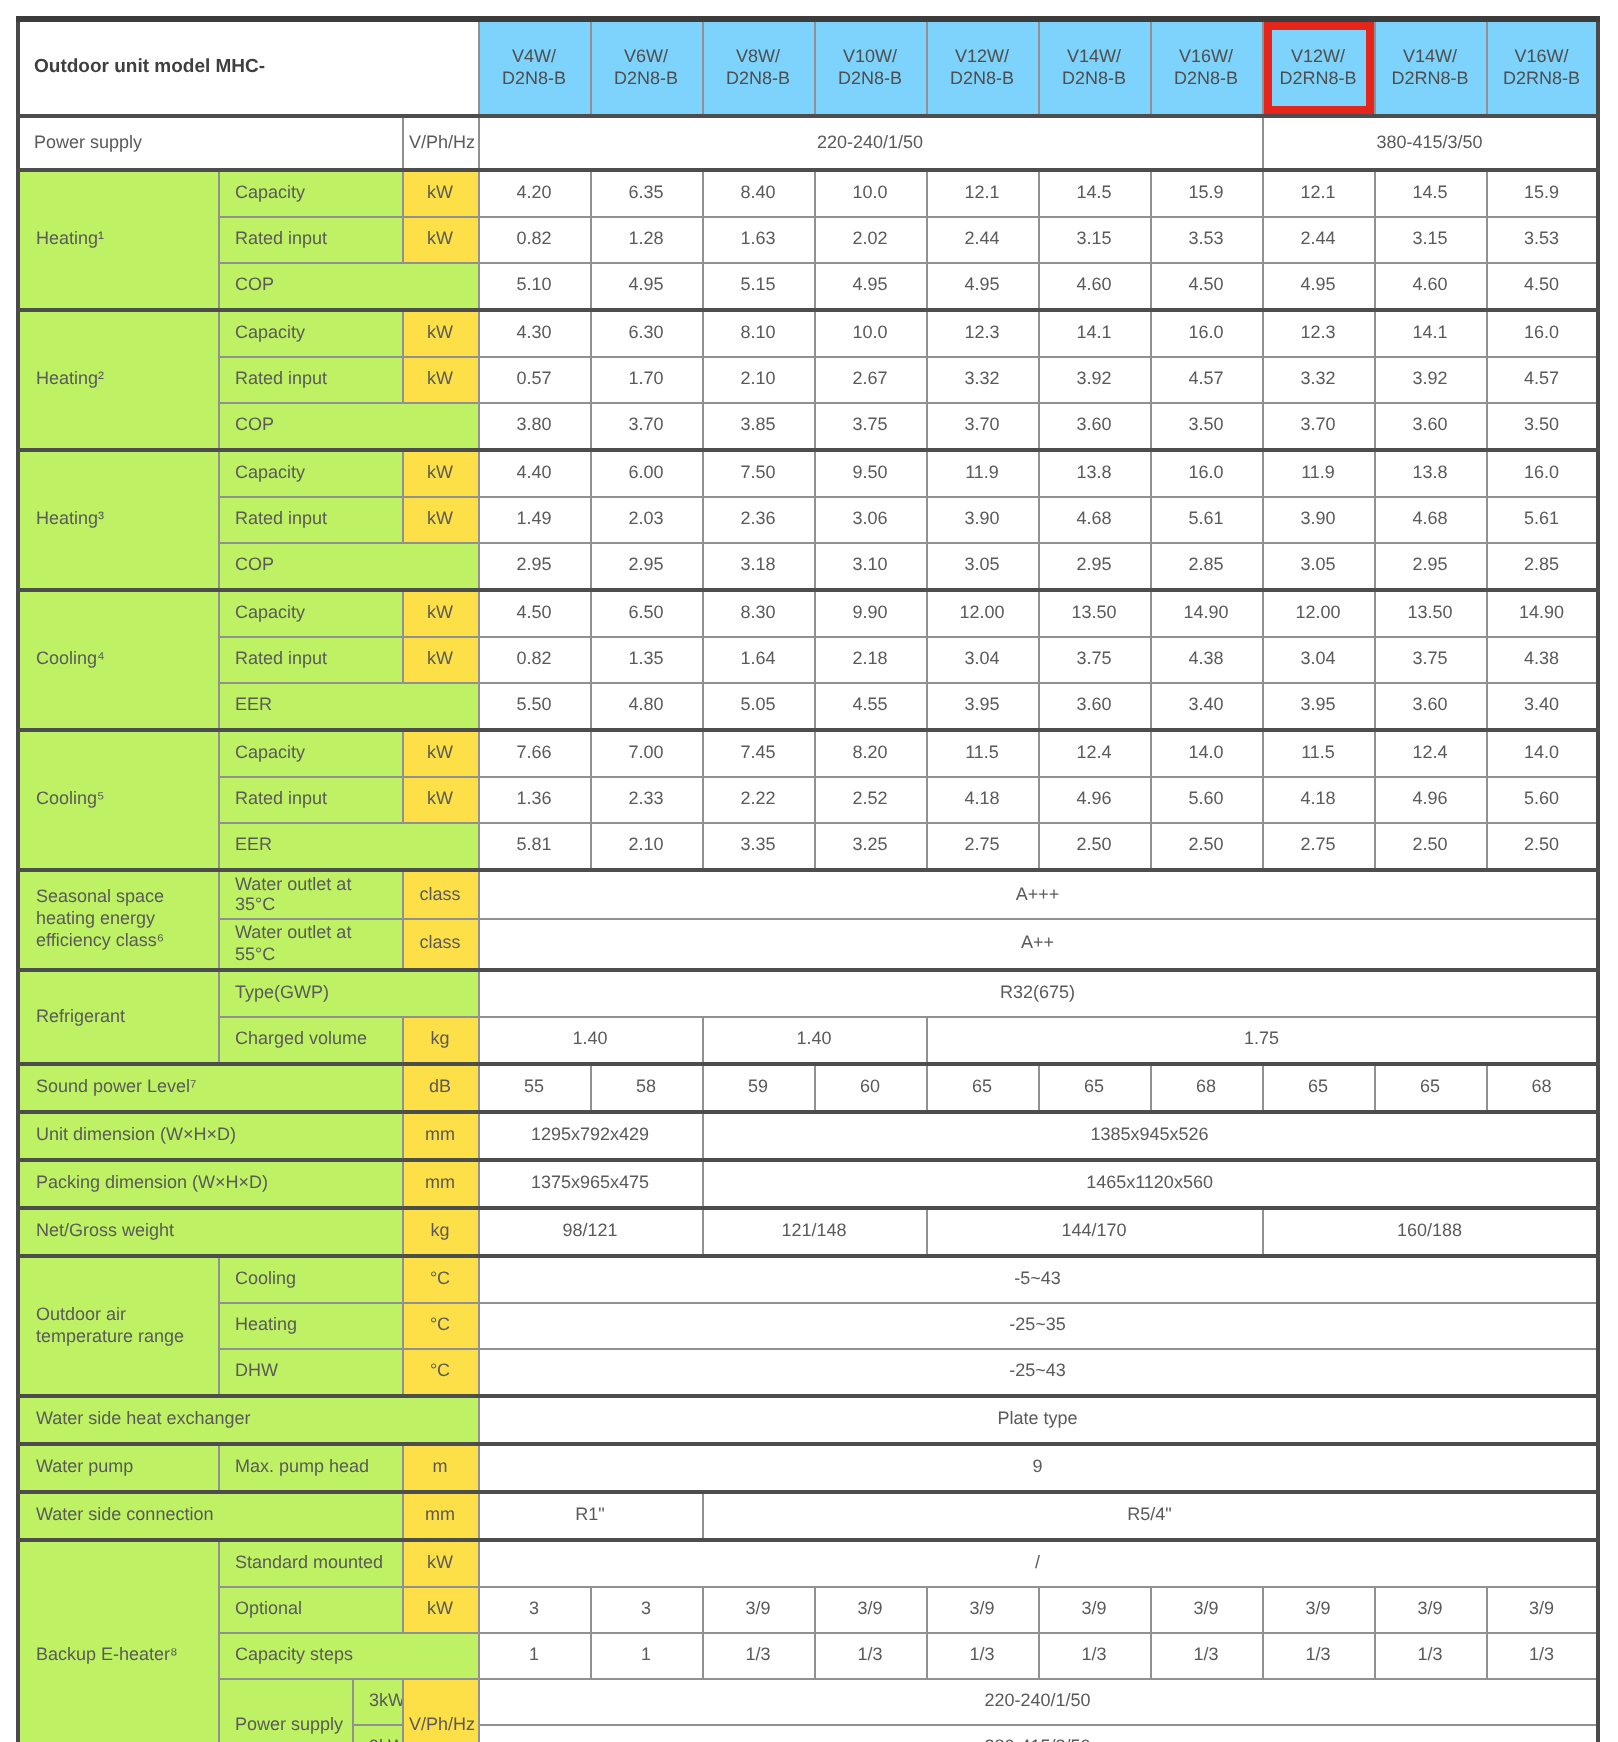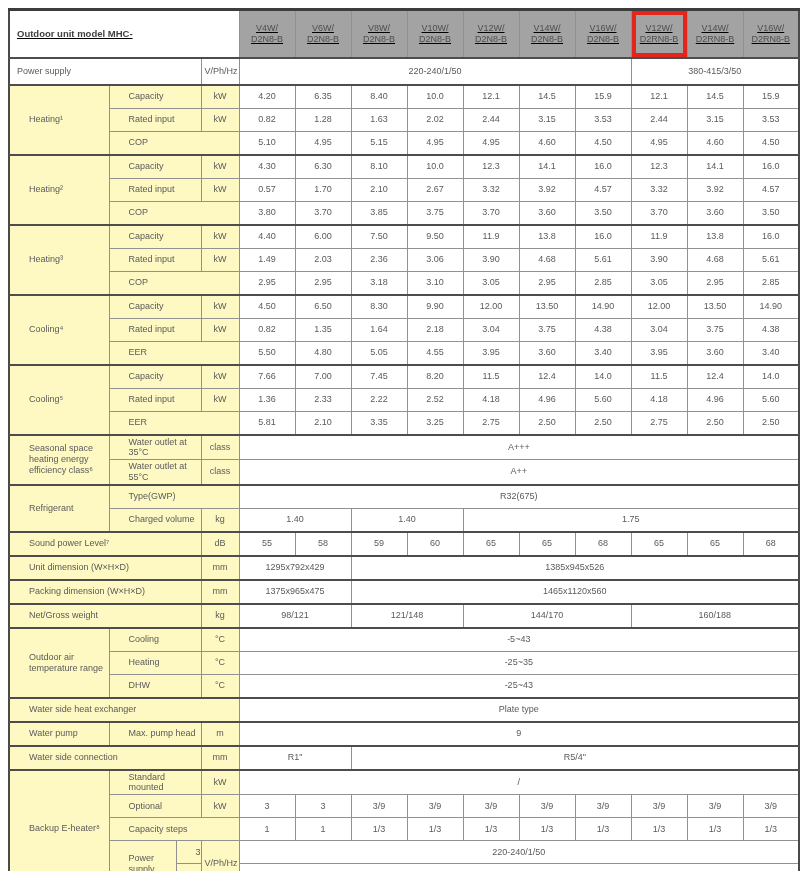--- a/index.html
+++ b/index.html
@@ -6,25 +6,25 @@
   body{width:809px;height:871px;font-family:"Liberation Sans",sans-serif;-webkit-font-smoothing:antialiased;}
   .wrap{padding:8px 9px 0 8px;}
   table{border-collapse:collapse;table-layout:fixed;width:792px;
         border-left:2px solid #4a4a4a;border-right:2px solid #4a4a4a;
         border-top:3px solid #3c3c3c;border-bottom:3px solid #3c3c3c;}
   td,th{border:1px solid #919191;font-size:9px;color:#5a5a5a;height:20px;
         padding:1px 3px;line-height:1.2;overflow:hidden;font-weight:normal;
         vertical-align:middle;}
   tr.sep td, tr.sep th{border-top:2px solid #4d4d4d;}
   .k-title{font-weight:bold;color:#3f3f3f;font-size:9.5px;text-align:left;background:#fff;padding-left:7px;}
-  .k-model{text-align:center;background:#a3a3a3;white-space:pre-line;color:#4e4e4e;}
+  .k-model{text-align:center;background:#7dd3fc;white-space:pre-line;color:#4e4e4e;}
   .k-model.hl{box-shadow:inset 0 0 0 4px #e3251b;}
-  .k-label{background:#fef9c3;text-align:left;padding-left:19px;}
+  .k-label{background:#bef264;text-align:left;padding-left:8px;}
   .k-plabel{background:#ffffff;text-align:left;padding-left:7px;}
-  .k-unit{background:#fef9c3;text-align:center;}
+  .k-unit{background:#fde047;text-align:center;}
   .k-punit{background:#ffffff;text-align:center;}
   .k-data{background:#ffffff;text-align:center;}
 </style>
 </head>
 <body>
 
 <div class="wrap">
   <table id="spec-table">
     <colgroup>
       <col style="width:100px">
@@ -36,21 +36,21 @@
         <col style="width:56px">
         <col style="width:56px">
       <col style="width:56px">
         <col style="width:56px">
         <col style="width:56px">
         <col style="width:56px">
       <col style="width:56px">
         <col style="width:56px">
     </colgroup>
     <tbody id="spec-body">
-        <tr style="height: 48px; text-decoration: underline;">
+        <tr style="height: 48px;">
           <th colspan="4" class="k-title">Outdoor unit model MHC-</th>
           <th class="k-model">V4W/
 D2N8-B</th>
           <th class="k-model">V6W/
 D2N8-B</th>
           <th class="k-model">V8W/
 D2N8-B</th>
           <th class="k-model">V10W/
 D2N8-B</th>
           <th class="k-model">V12W/

